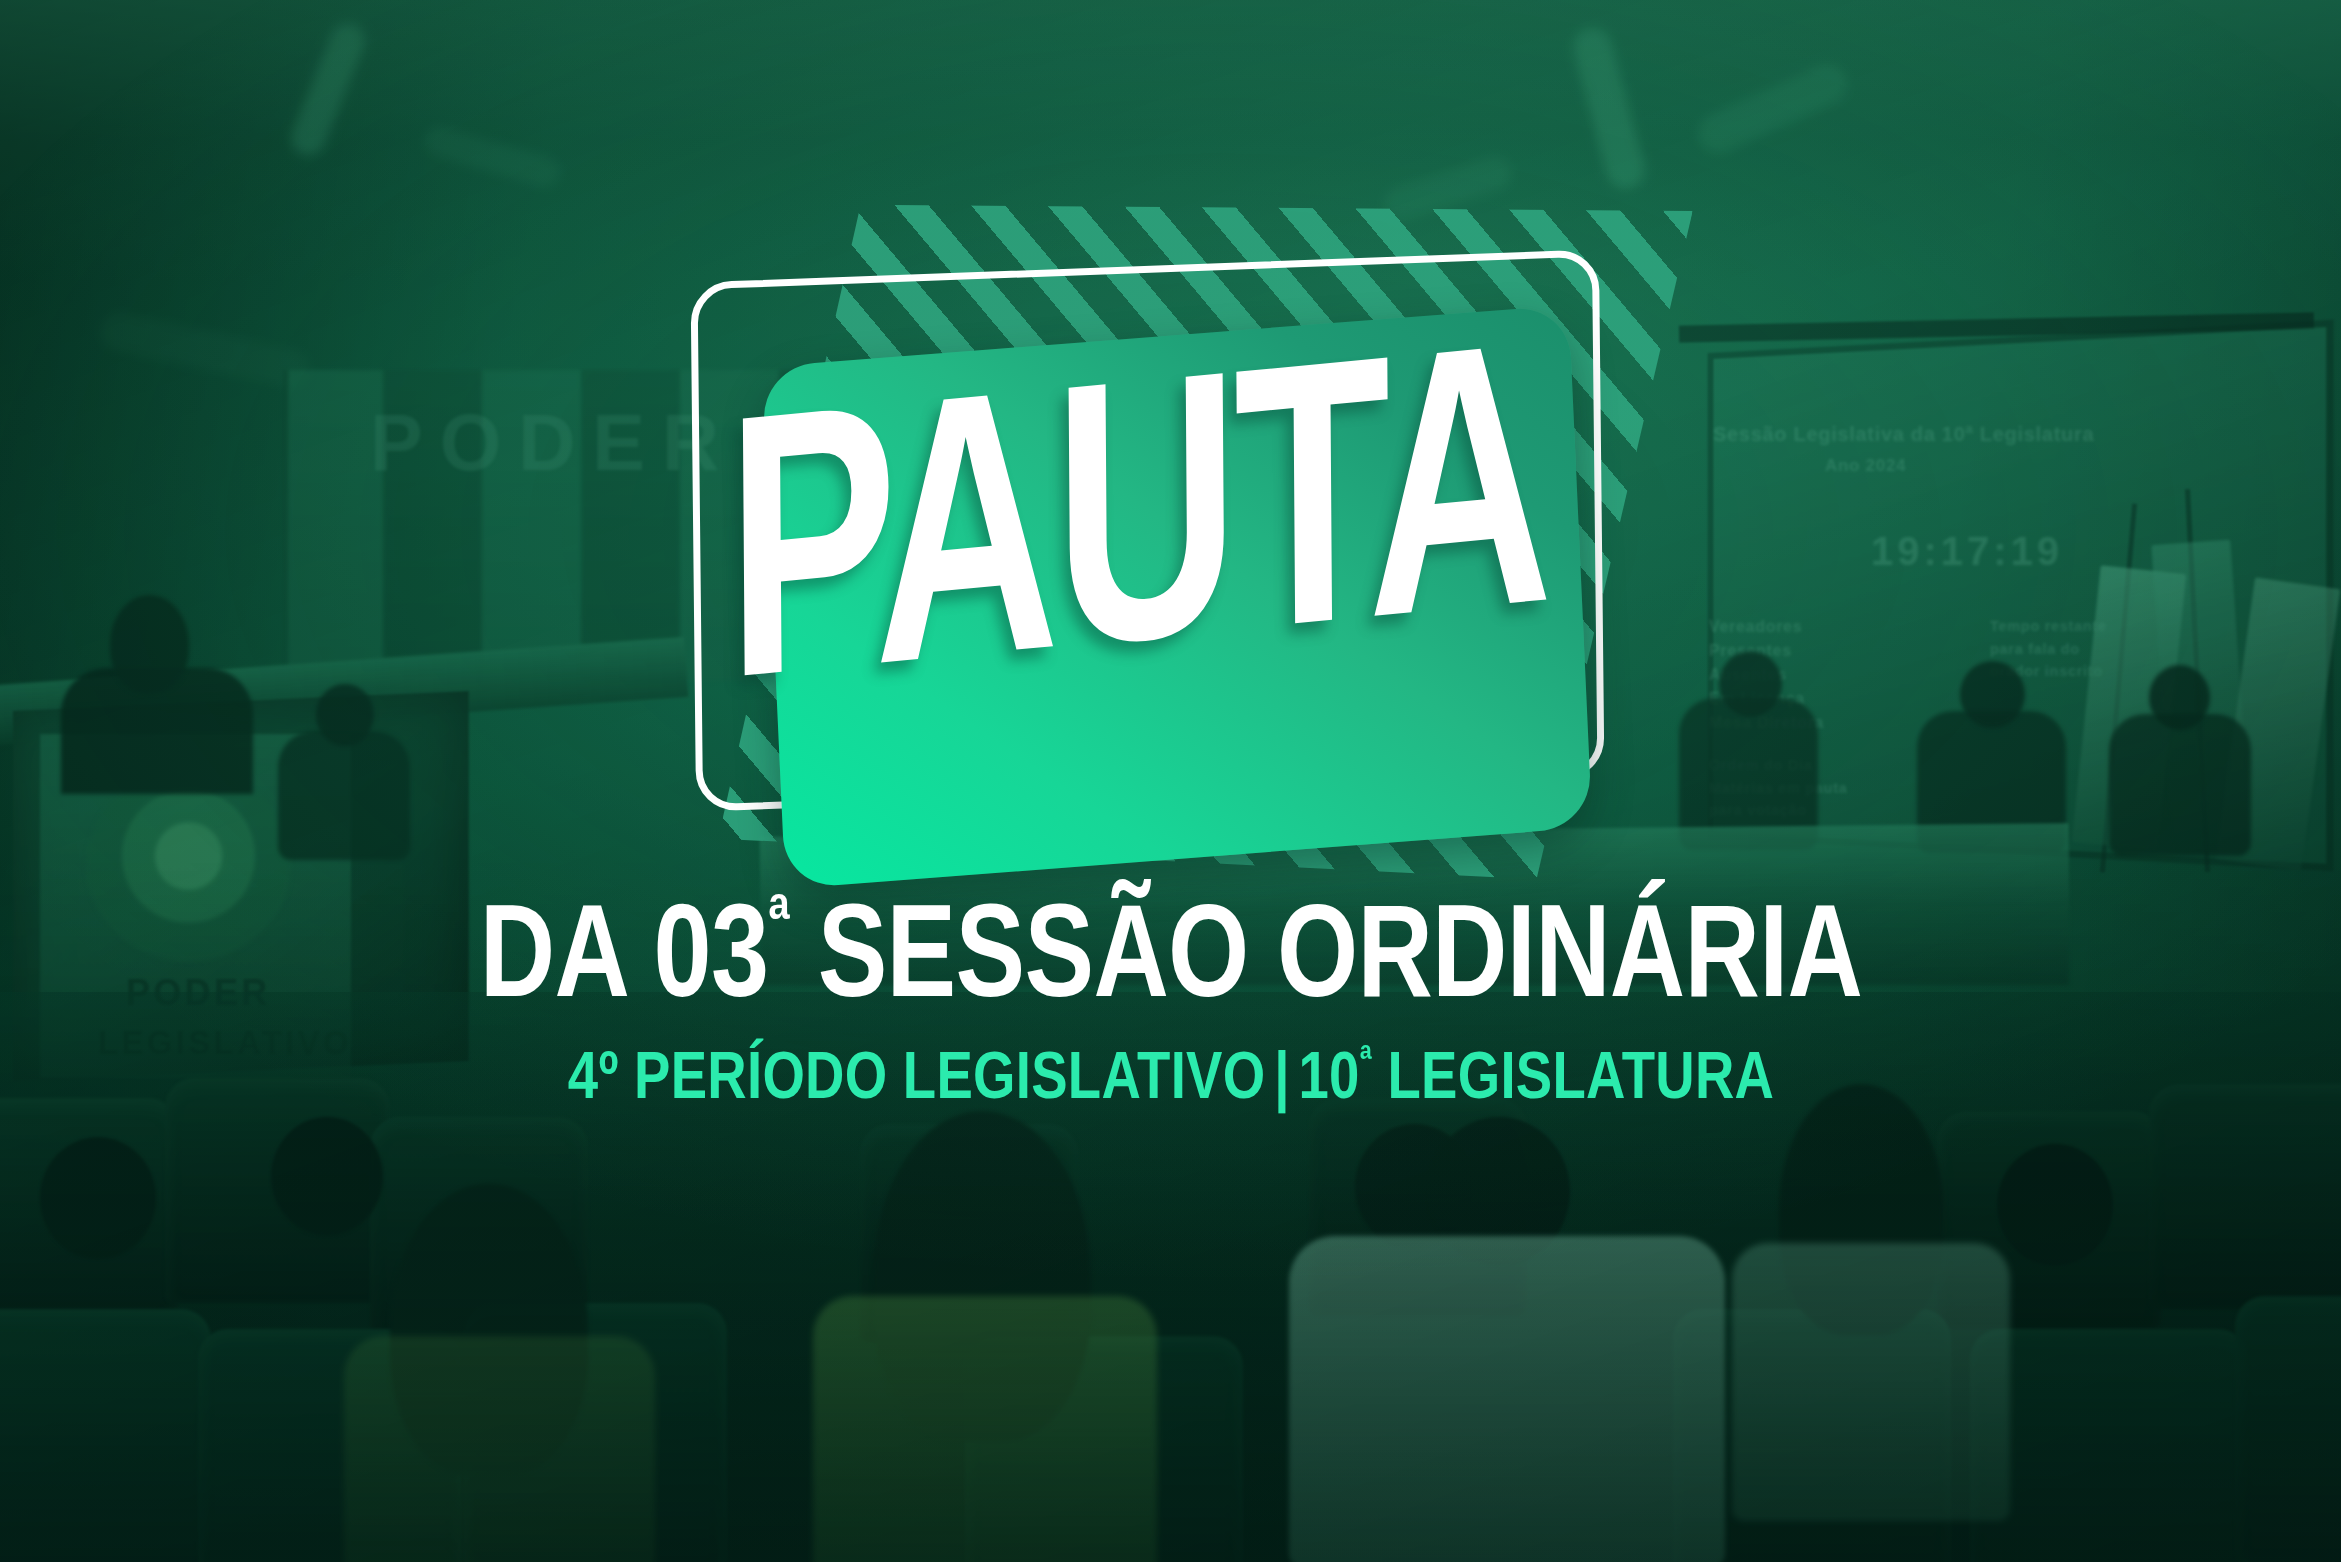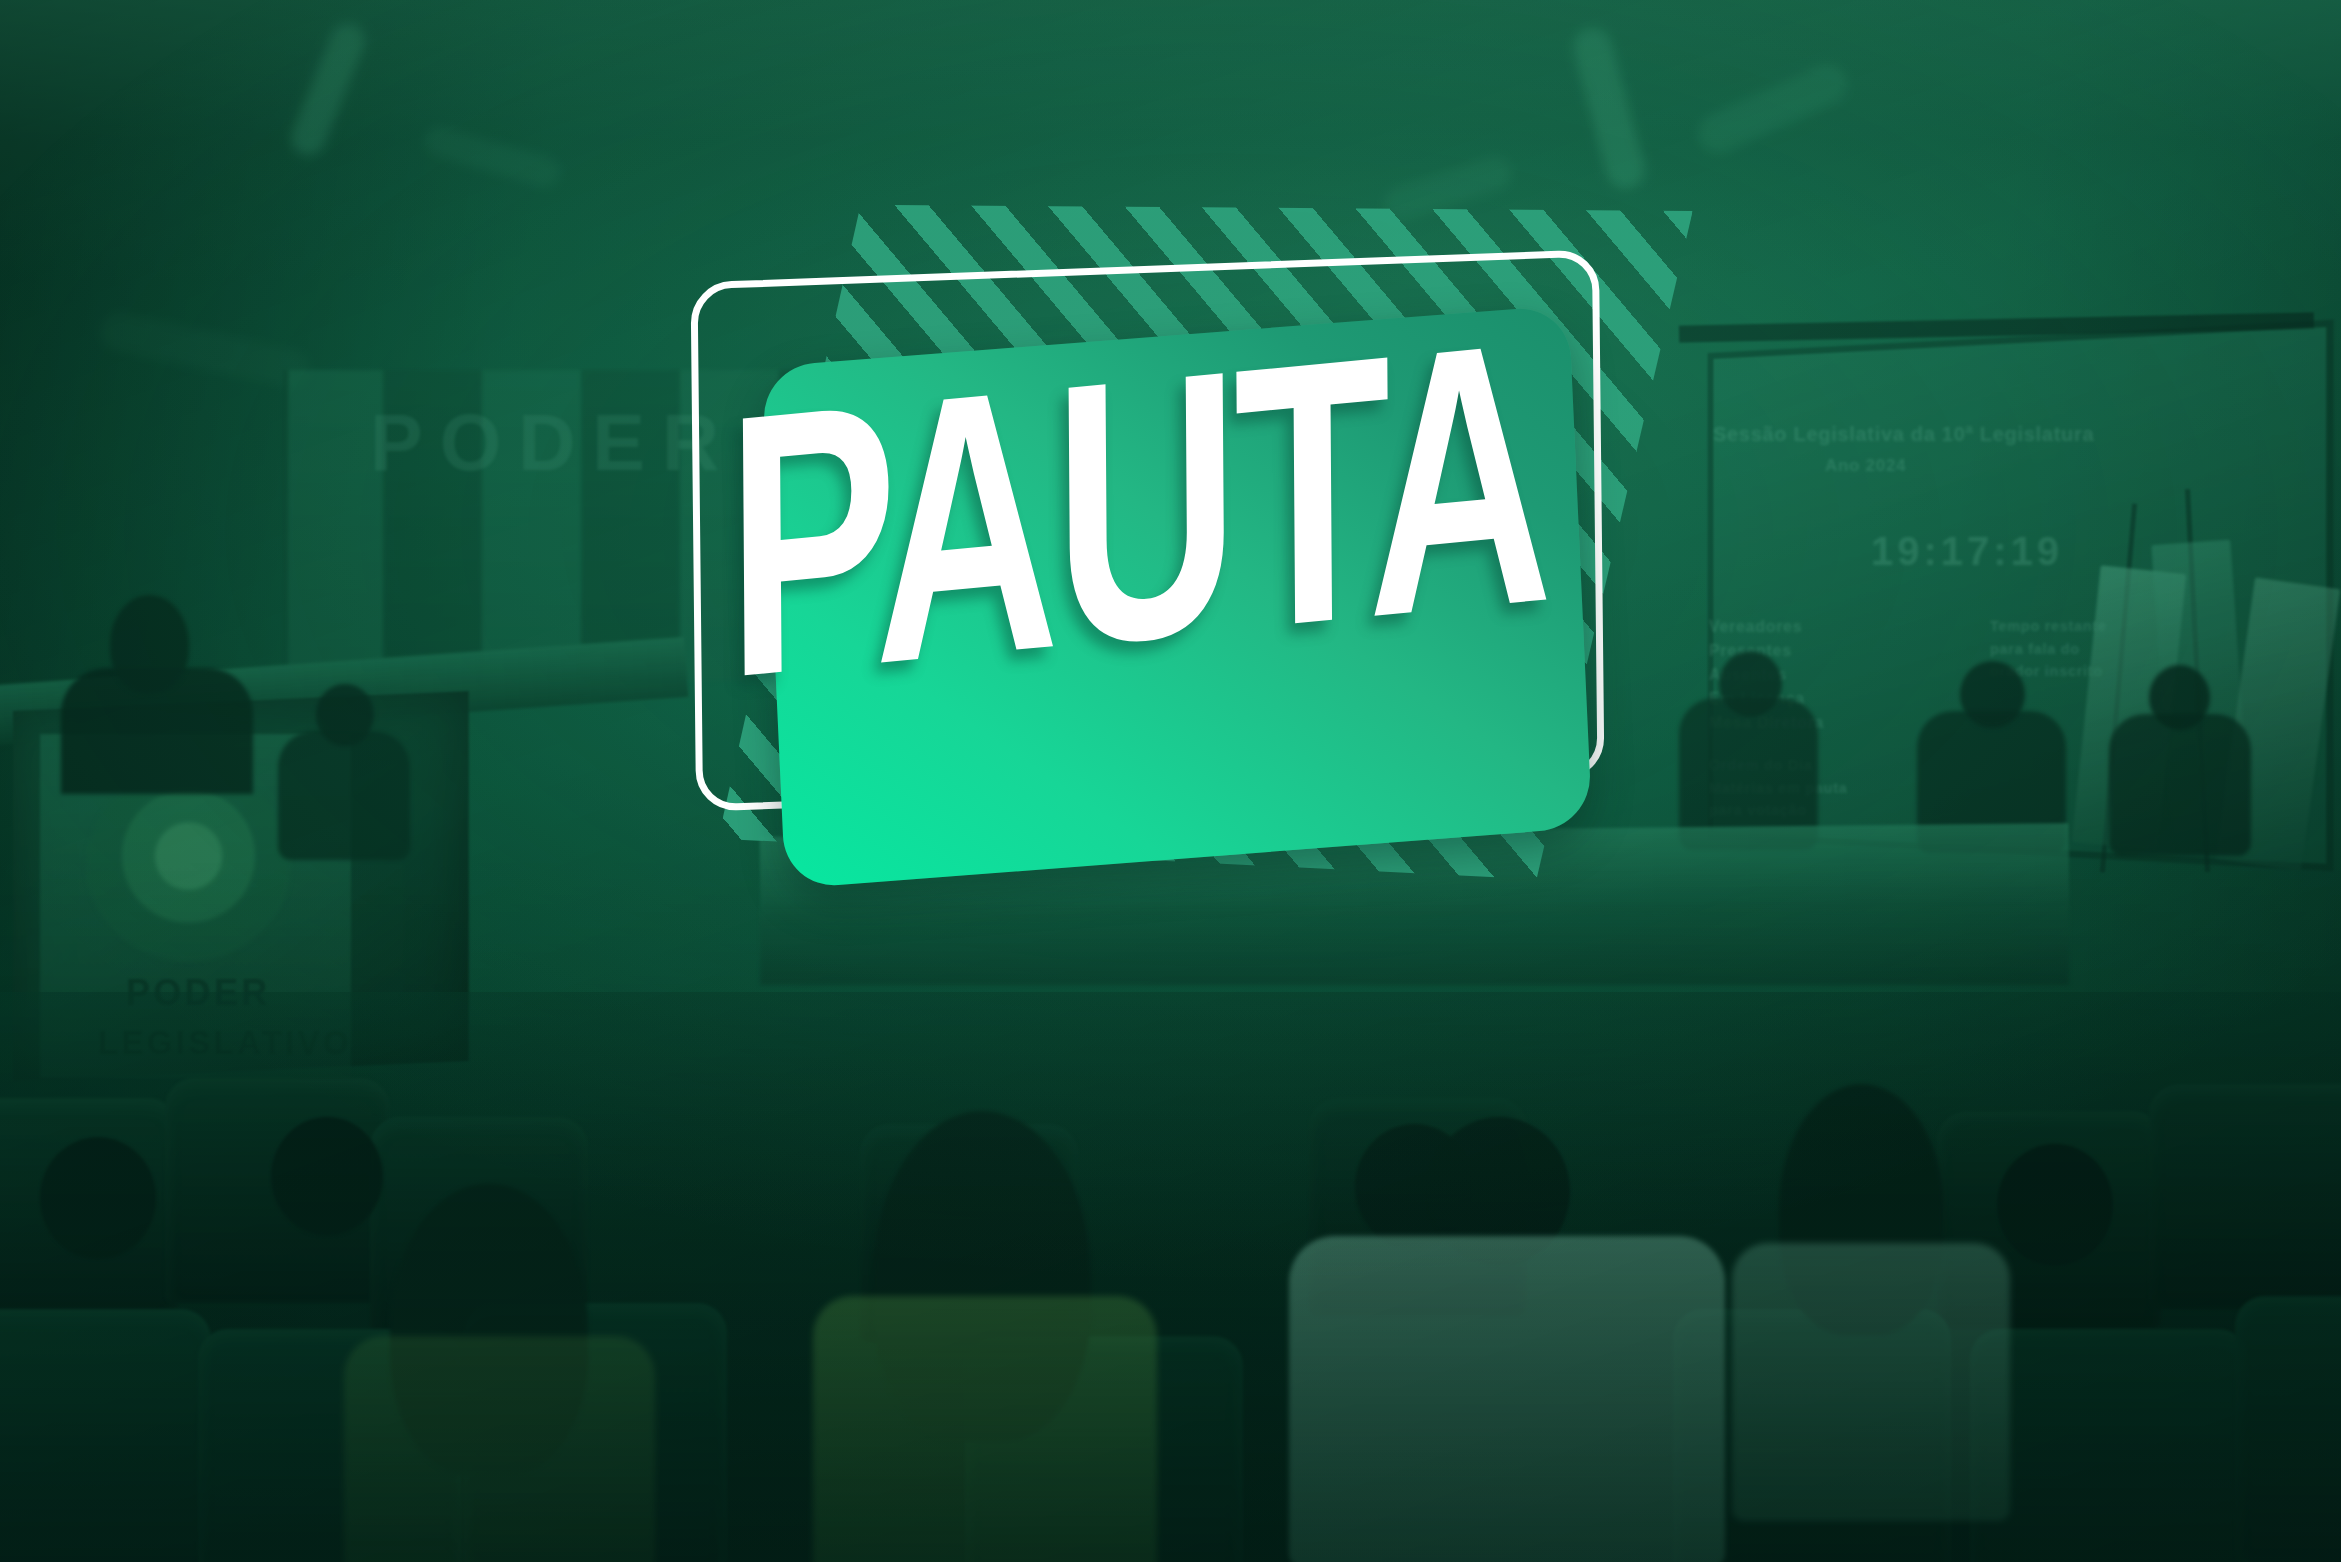--- a/index.html
+++ b/index.html
@@ -362,15 +362,20 @@
 
   <div class="lockup">
     <div class="stripes"></div>
     <div class="frame"></div>
     <div class="card"></div>
     <div class="wordmark">
       <span>PAUTA</span>
     </div>
   </div>
 
+  <div class="headline-block">
+    <div class="headline"><span>DA 03</span><span class="ord">ª</span><span> SESSÃO ORDINÁRIA</span></div>
+
+    <div class="subline"><span>4º</span><span> PERÍODO LEGISLATIVO</span><span class="bar">|</span><span>10</span><span class="ord">ª</span><span> LEGISLATURA</span></div>
+  </div>
 
 </div>
 
 
 </body></html>

